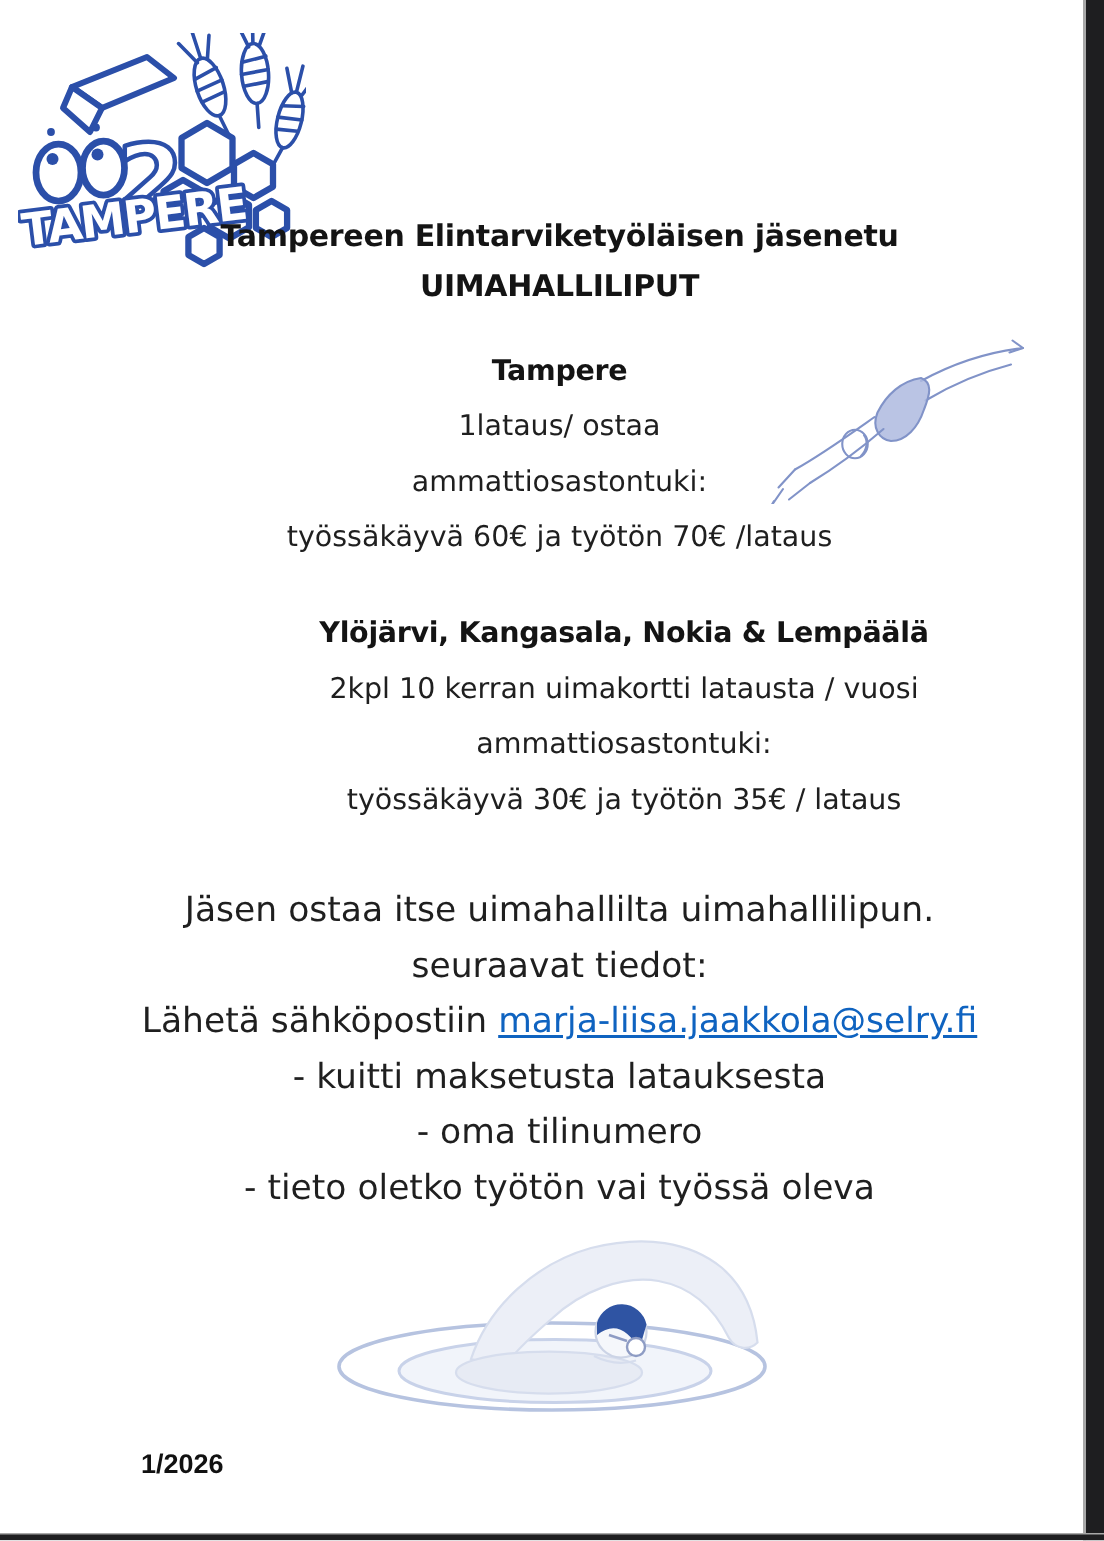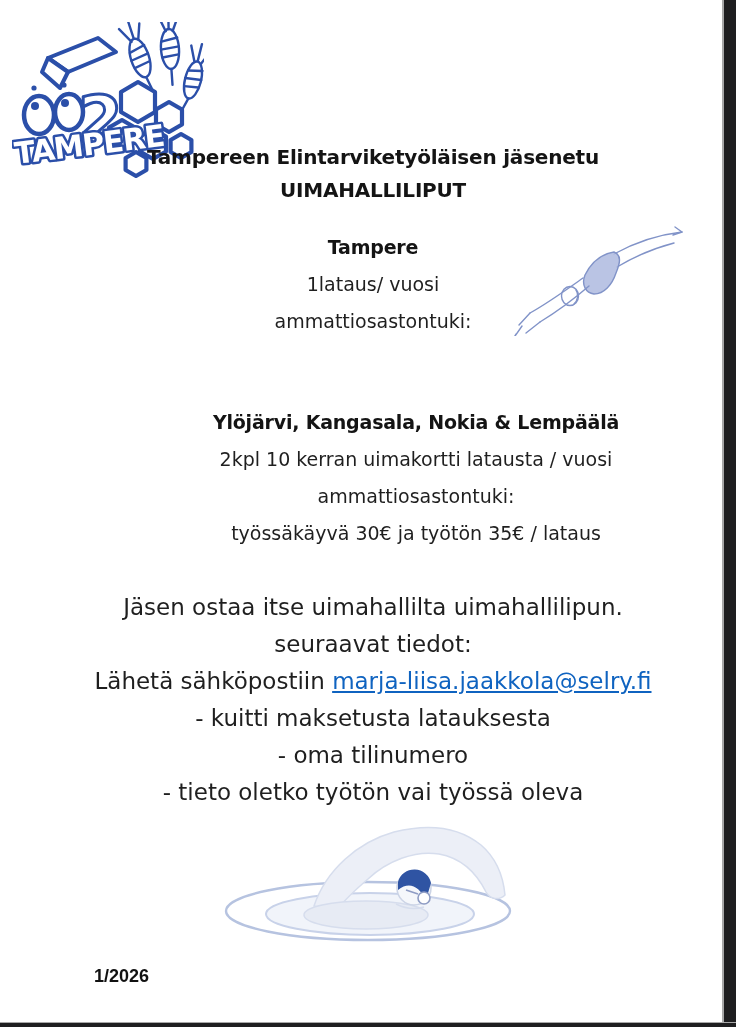--- a/index.html
+++ b/index.html
@@ -116,22 +116,23 @@
 
   <div class="content">
 
     <div class="centered doc-title">
       <div>Tampereen Elintarviketyöläisen jäsenetu</div>
       <div>UIMAHALLILIPUT</div>
     </div>
 
     <div class="centered section sec1">
       <div class="heading">Tampere</div>
-      <div>1lataus/ vuosi</div>
+      <div>1lataus/ ostaa</div>
       <div>ammattiosastontuki:</div>
+      <div>työssäkäyvä 60€ ja työtön 70€ /lataus</div>
     </div>
 
     <div class="centered section sec2">
       <div class="heading">Ylöjärvi, Kangasala, Nokia &amp; Lempäälä</div>
       <div>2kpl 10 kerran uimakortti latausta / vuosi</div>
       <div>ammattiosastontuki:</div>
       <div>työssäkäyvä 30€ ja työtön 35€ / lataus</div>
     </div>
 
     <div class="centered info">

